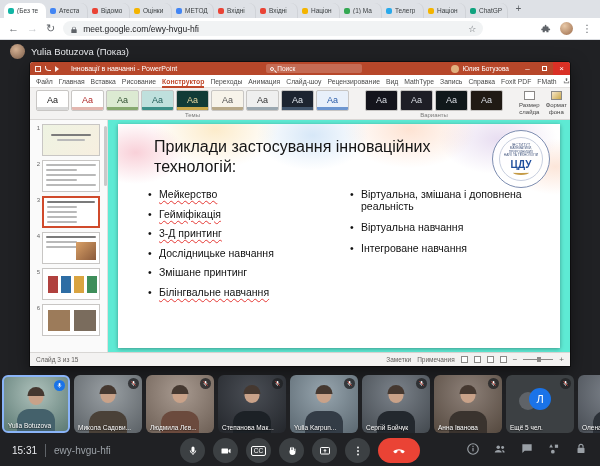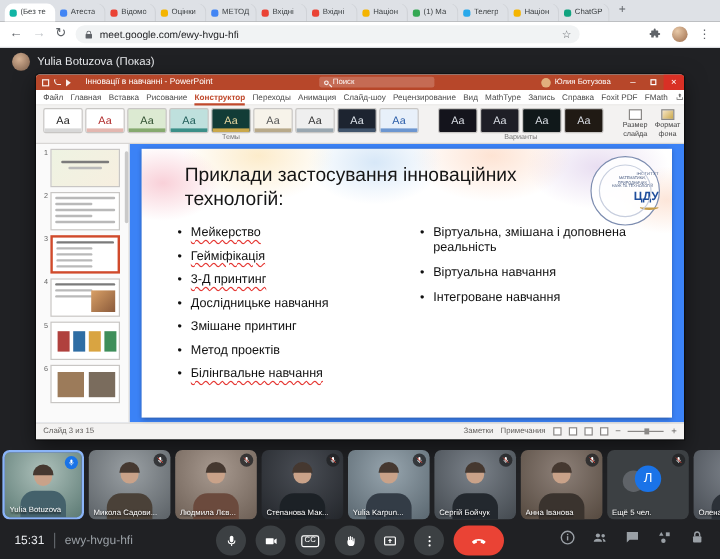--- a/index.html
+++ b/index.html
@@ -60,21 +60,21 @@
   .tiles { display:flex; gap:2px;justify-content:flex-end; }
   .theme-tile { width:33px; height:21px; border:1px solid #c8c6c4; border-radius:2px; position:relative; display:flex; align-items:center; justify-content:center; overflow:hidden; background:#fff; }
   .theme-glyph { font-size:9px; line-height:1; }
   .theme-bar { position:absolute; bottom:0; left:0; right:0; height:3px; }
   .group-label { font-size:6px; color:#7a7a7a; text-align:center; margin-top:1px; }
   .vr { width:1px; background:#d8d6d4; margin:1px 2px 4px; }
   .ribbon-btn { width:46px; display:flex; flex-direction:column; align-items:center; justify-content:flex-start; font-size:6px; color:#444; text-align:center; line-height:1.15; gap:2px; padding-top:1px; }
   .rb-ic { width:11px; height:9px; border:1px solid #8a8886; background:#fff; }
   .rb-ic.paint { background:linear-gradient(135deg,#f7e6c8,#caa84a); }
 
-  .ppt-body { display:flex; height:232px; background:#3b82f6; }
+  .ppt-body { display:flex; height:232px; background:#5eead4; }
   .thumbs { width:78px; background:#fafafa; border-right:1px solid #e1dfdd; padding:4px 2px 0 2px; position:relative; }
   .thumb-row { display:flex; gap:2px; margin-bottom:4px; align-items:flex-start; }
   .thumb-num { font-size:6px; color:#666; width:8px; text-align:right; margin-top:1px; }
   .thumb-box { width:58px; height:32px; background:#fff; border:1px solid #c8c6c4; position:relative; overflow:hidden; }
   .thumb-box.selected { border:2px solid #d04a2b; }
   .ln { height:2px; background:#b9b9b9; margin:3px 3px 0 3px; border-radius:1px; }
   .ln.short { width:55%; }
   .ln.title { background:#7b7b7b; }
   .thumb-scroll { position:absolute; right:0; top:6px; width:3px; height:60px; background:#c9c9c9; border-radius:2px; }
 
@@ -91,21 +91,21 @@
   }
   .slide-title { position:absolute; left:36px; top:13px; width:300px; font-size:16px; color:#151515; line-height:1.25; font-weight:500; }
   .bullets { position:absolute; top:64px; font-size:10.5px; color:#111; }
   .bullets li { list-style:none; margin-bottom:7.5px; position:relative; padding-left:11px; line-height:1.15; }
   .bullets li::before { content:"\2022"; position:absolute; left:0; top:0; }
   .col-left { left:30px; width:190px; }
   .col-right { left:232px; width:172px; }
   .col-right li { margin-bottom:9px; }
   .misspelled { text-decoration-line:underline; text-decoration-style:wavy; text-decoration-color:#e53935; text-decoration-thickness:1px; text-underline-offset:2px; }
 
-  .logo { position:absolute; right:10px; top:6px; width:58px; height:58px; border-radius:50%; background:rgba(255,255,255,.9); border:1px solid #7d8db0; display:flex; flex-direction:column; align-items:flex-end; justify-content:center; text-align:center; }
+  .logo { position:absolute; right:10px; top:6px; width:58px; height:58px; border-radius:50%; background:rgba(255,255,255,.9); border:1px solid #7d8db0; display:flex; flex-direction:column; align-items:center; justify-content:center; text-align:center; }
   .logo-inner { position:absolute; inset:6px; border-radius:50%; border:1px solid #c7cede; }
   .logo-top { font-size:3.5px; color:#44577e; letter-spacing:.2px; }
   .logo-arc { font-size:3.2px; color:#44577e; width:44px; line-height:1.2; }
   .logo-center { font-size:10px; font-weight:bold; color:#1f4e9c; margin:1px 0 0; }
   .logo-laurel { width:16px; height:5px; border-bottom:2px solid #c59b45; border-radius:50%; }
 
   .ppt-status { height:14px; background:#f3f2f1; border-top:1px solid #d8d6d4; display:flex; align-items:center; padding:0 6px; font-size:6.5px; color:#605e5c; gap:8px; }
   .st-right { margin-left:auto; display:flex; align-items:center; gap:6px; }
   .view-ic { width:7px; height:7px; border:1px solid #8a8886; background:#fff; }
   .zoom-line { width:30px; height:1px; background:#8a8886; position:relative; }
@@ -410,21 +410,20 @@
       <div class="edit">
         <div class="slide">
           <div class="wash"></div>
           <div class="slide-title">Приклади застосування інноваційних технологій:</div>
           <ul class="bullets col-left">
               <li class="misspelled">Мейкерство</li>
               <li class="misspelled">Гейміфікація</li>
               <li class="misspelled">3-Д принтинг</li>
               <li>Дослідницьке навчання</li>
               <li>Змішане принтинг</li>
-              <li>Метод проектів</li>
               <li class="misspelled">Білінгвальне навчання</li>
             </ul>
           <ul class="bullets col-right">
               <li>Віртуальна, змішана і доповнена реальність</li>
               <li>Віртуальна навчання</li>
               <li>Інтегроване навчання</li>
             </ul>
           <div class="logo">
             <div class="logo-inner"></div>
             <div class="logo-top">ІНСТИТУТ</div>

